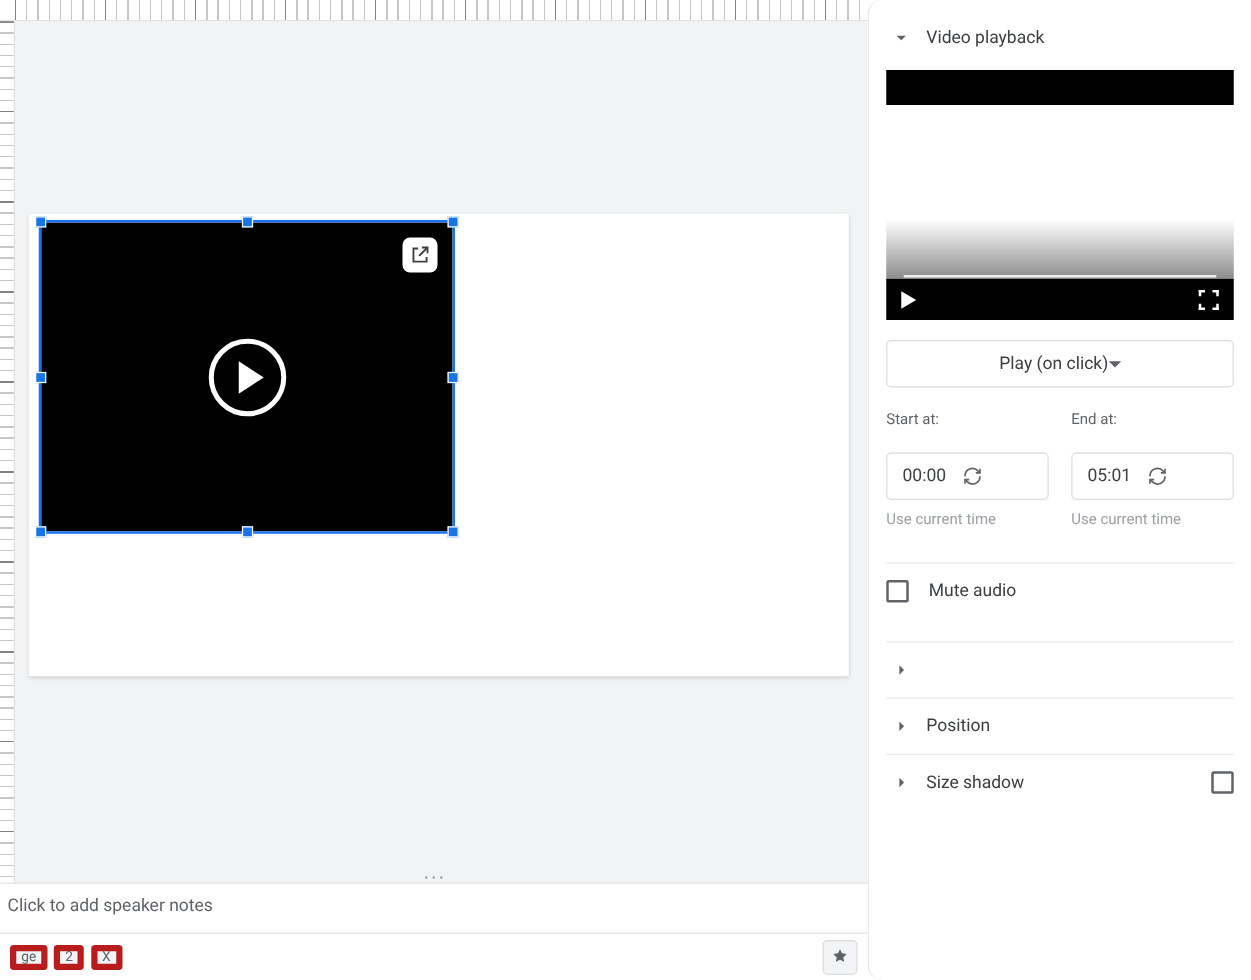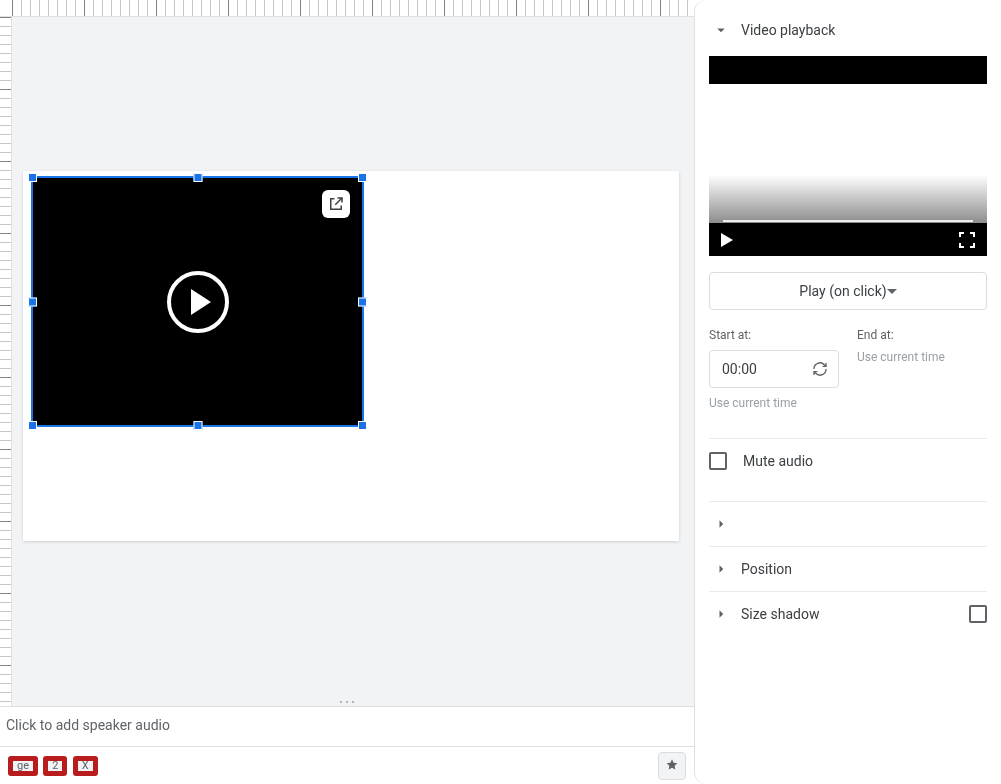--- a/index.html
+++ b/index.html
@@ -236,23 +236,23 @@
     border:1px solid #dadce0; border-radius:4px;
     padding:0 12px;
     font-size:14px; color:#3c4043;
     margin-bottom:18px;
     cursor:pointer;
   }
   .dd-caret{width:0;height:0;border-left:5px solid transparent;border-right:5px solid transparent;border-top:5px solid #5f6368;}
 
   .time-row { display:flex; gap:18px; }
   .time-col { flex:1; }
-  .tc-label { font-size:12px; color:#5f6368; margin-bottom:8px;}
+  .tc-label { font-size:12px; color:#5f6368; margin-bottom:20px;}
   .tc-input {
-    display:flex; align-items:center; justify-content:space-between;
+    display:flex; align-items:center; 
     height:38px;
     border:1px solid #dadce0; border-radius:4px;
     padding:0 10px;
     font-size:14px; color:#3c4043;
   }
   .tc-input input { border:none; outline:none; width:50px; font:inherit; color:inherit; background:transparent;}
   .refresh-ic{width:16px;height:16px;cursor:pointer;}
   .tc-hint{font-size:12px;color:#9aa0a6;margin-top:8px;cursor:pointer;}
 
   .check-row{display:flex;align-items:center;height:44px;}
@@ -301,21 +301,21 @@
     </div>
   </div>
 
   <div class="splitter-dots">
     <span></span>
       <span></span>
       <span></span>
   </div>
 
   <div class="notes">
-    <span>Click to add speaker audio</span>
+    <span>Click to add speaker notes</span>
   </div>
 
   <div class="bottombar">
     <div>
       <span class="chip">ge</span>
       <span class="chip">2</span>
       <span class="chip">X</span>
     </div>
     <div class="explore-btn">
       <svg width="16" height="16" viewBox="0 0 24 24" fill="#5f6368">
@@ -371,20 +371,29 @@
               <path d="M3 12a9 9 0 0115.5-6.5L21 8"></path>
               <path d="M21 3v5h-5"></path>
               <path d="M21 12a9 9 0 01-15.5 6.5L3 16"></path>
               <path d="M3 21v-5h5"></path>
             </svg>
         </div>
         <div class="tc-hint">Use current time</div>
       </div>
       <div class="time-col">
         <div class="tc-label">End at:</div>
+        <div class="tc-input">
+          <input value="05:01" style="">
+          <svg class="refresh-ic" viewBox="0 0 24 24" fill="none" stroke="#5f6368" stroke-width="2">
+              <path d="M3 12a9 9 0 0115.5-6.5L21 8"></path>
+              <path d="M21 3v5h-5"></path>
+              <path d="M21 12a9 9 0 01-15.5 6.5L3 16"></path>
+              <path d="M3 21v-5h5"></path>
+            </svg>
+        </div>
         <div class="tc-hint">Use current time</div>
       </div>
     </div>
 
     <div style="height:28px"></div>
     <hr>
 
     <div class="check-row">
       <div class="checkbox"></div>
       <span class="lbl">Mute audio</span>

